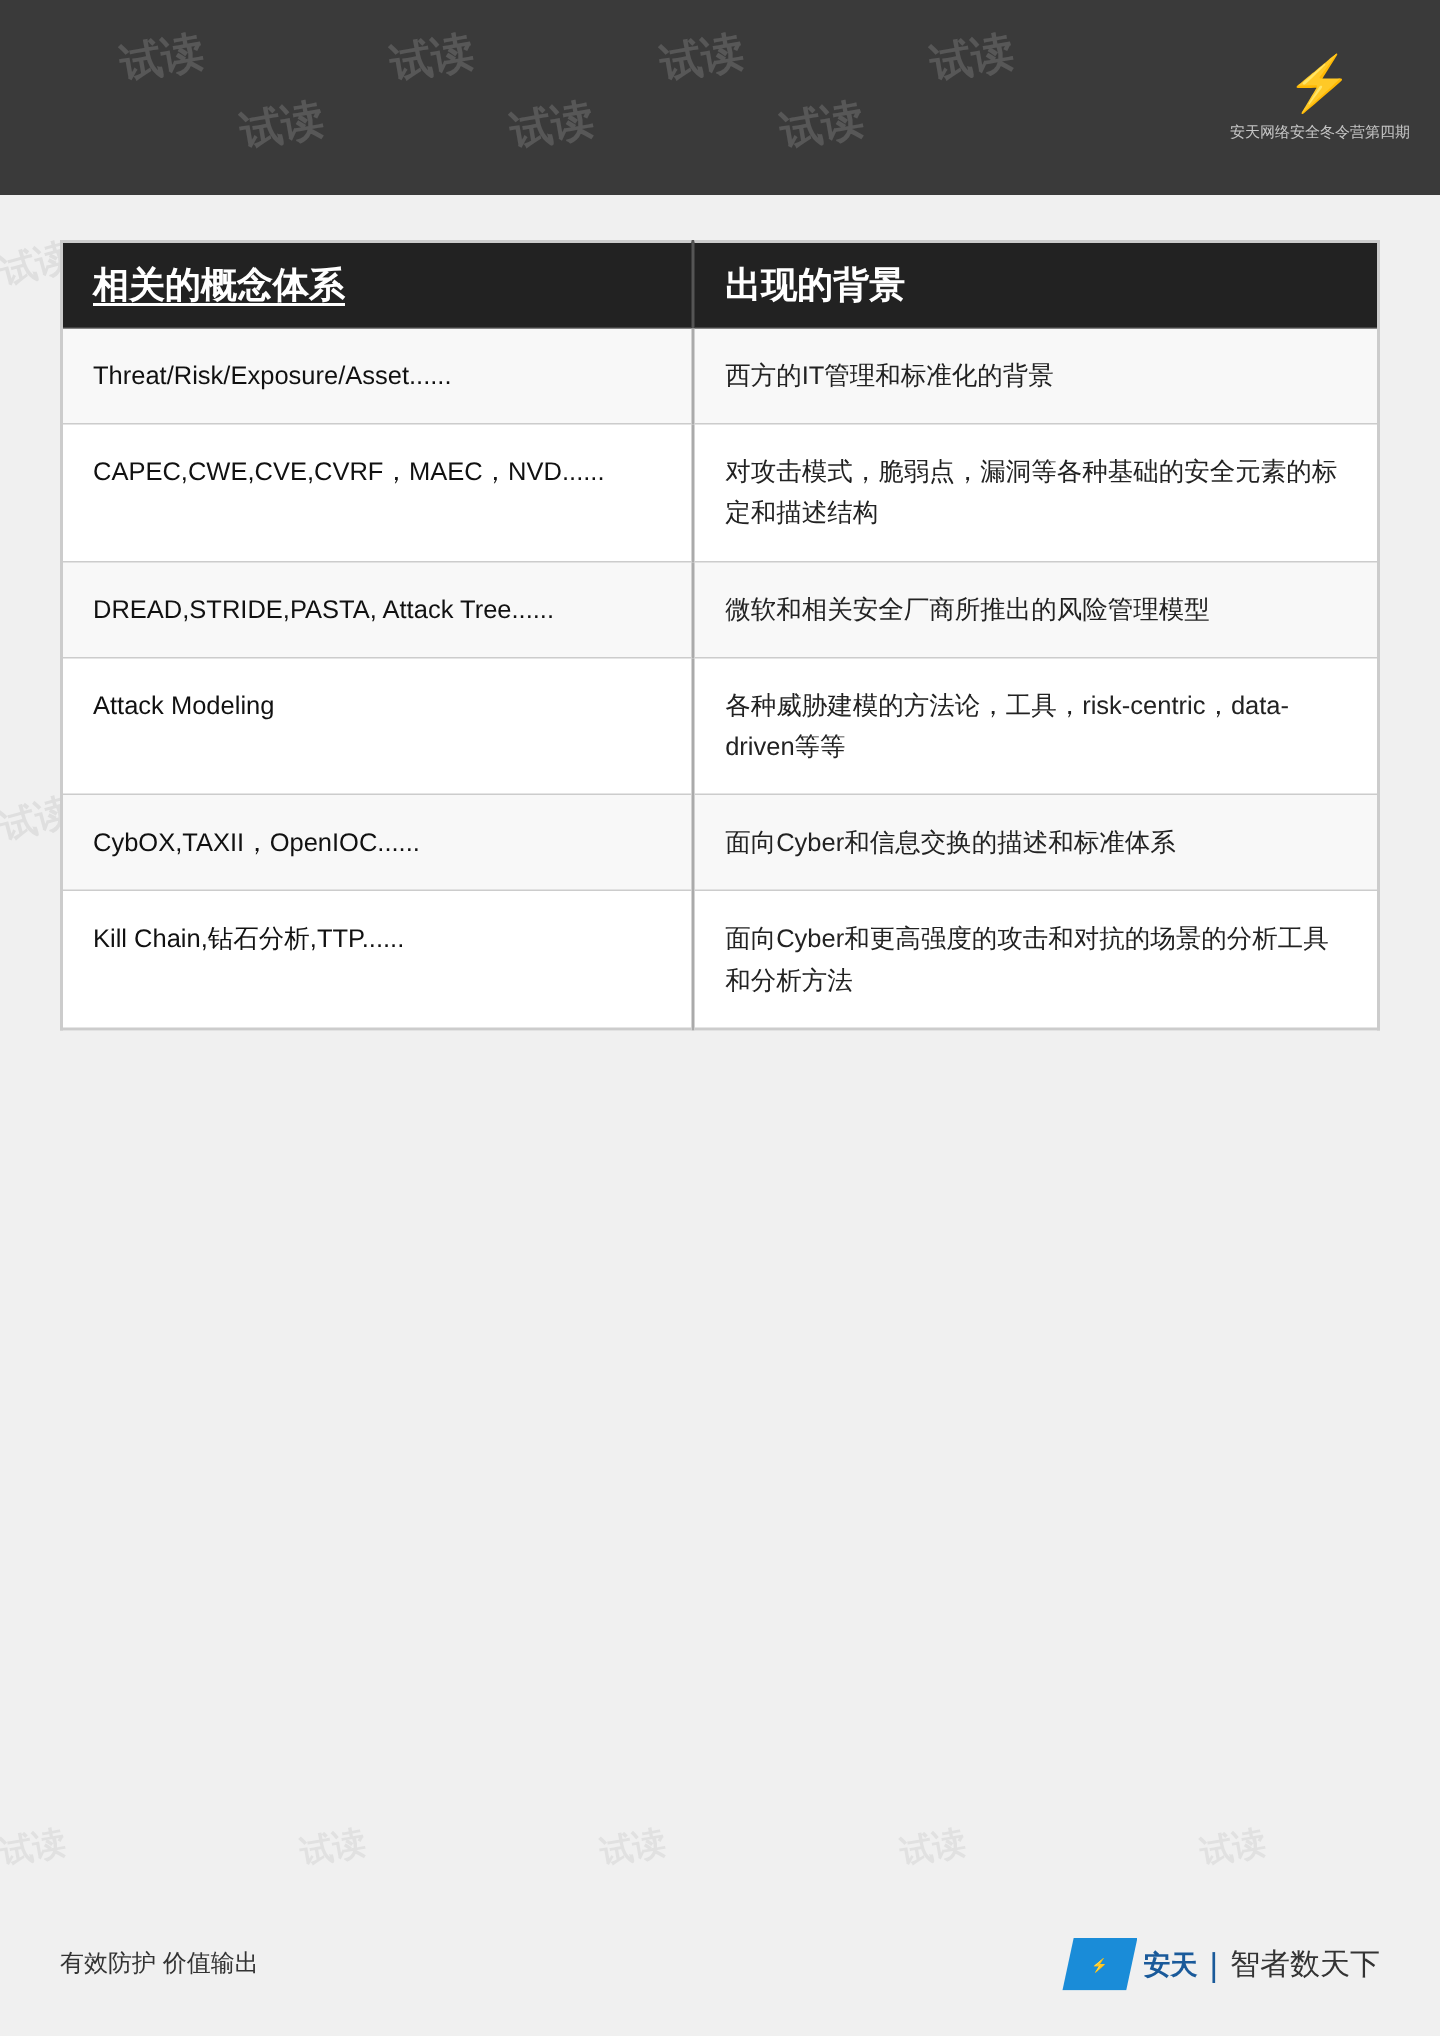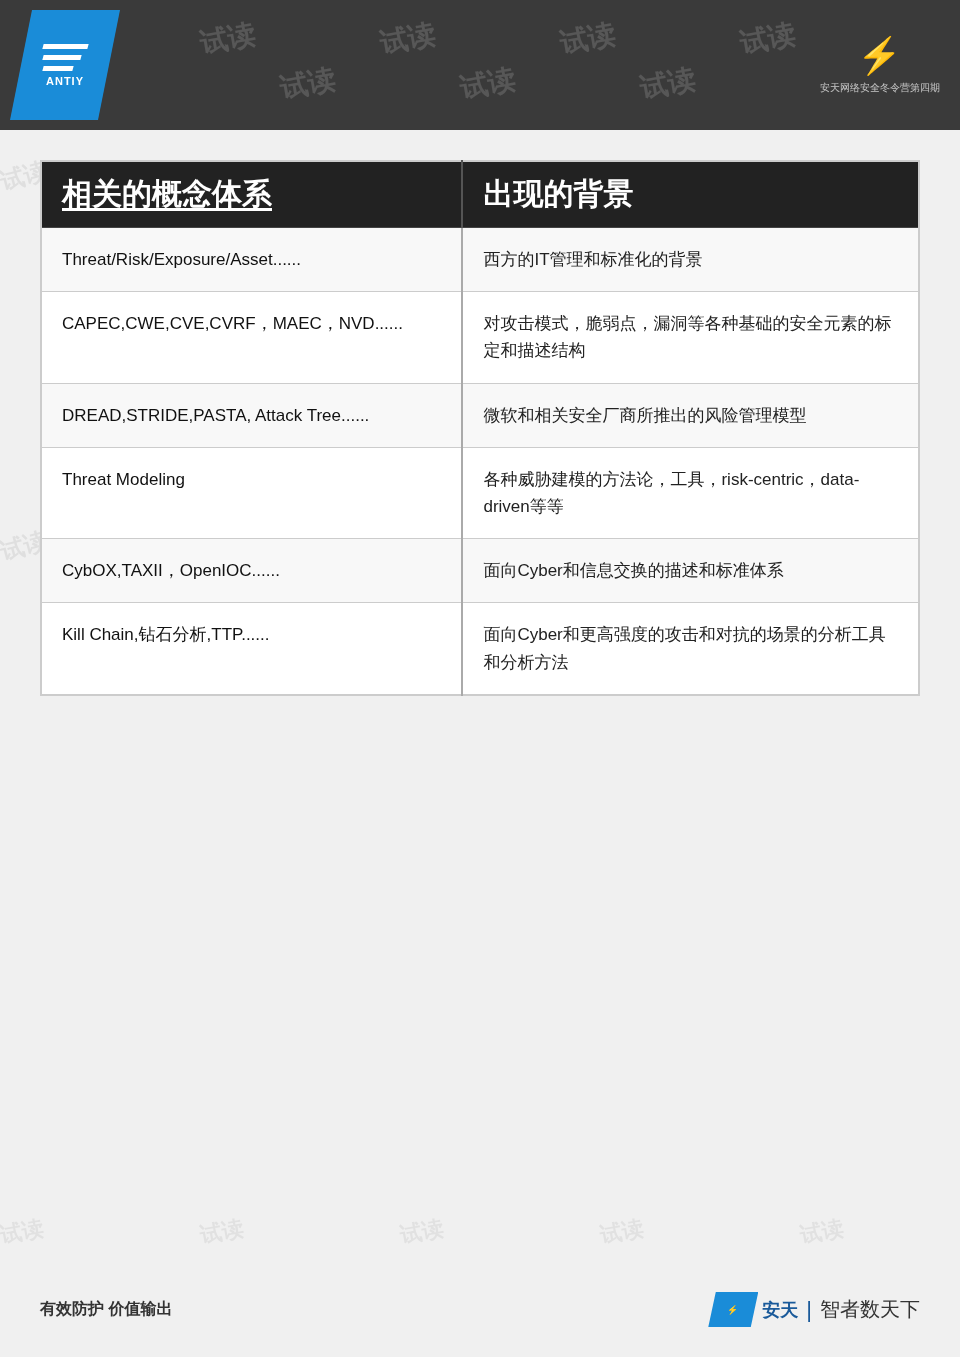--- a/index.html
+++ b/index.html
@@ -144,21 +144,21 @@
       background: white;
       border: 2px solid #ccc;
     }
 
     .col-left { width: 48%; }
     .col-right { width: 52%; }
 
     .header-row td {
       background: #222;
       color: white;
-      font-size: 30px;
+      font-size: 24px;
       font-weight: bold;
       padding: 12px 20px;
       border: 1px solid #444;
     }
 
     .header-row td:first-child {
       border-right: 2px solid #555;
       text-decoration: underline;
       text-underline-offset: 4px;
     }
@@ -195,21 +195,21 @@
       padding: 0 40px;
       display: flex;
       justify-content: space-between;
       align-items: center;
       z-index: 2;
     }
 
     .footer-text {
       font-size: 16px;
       color: #333;
-      font-weight: bold;
+      font-weight: normal;
     }
 
     .footer-logo {
       display: flex;
       align-items: center;
       gap: 4px;
     }
 
     .footer-logo-icon {
       width: 50px;
@@ -258,28 +258,20 @@
       font-size: 22px;
       font-weight: bold;
       transform: rotate(-10deg);
       white-space: nowrap;
     }
   </style>
 </head>
 <body>
 
 <div class="header">
-  <div class="header-logo">
-    <div class="header-logo-lines">
-      <div class="header-logo-line"></div>
-      <div class="header-logo-line"></div>
-      <div class="header-logo-line"></div>
-    </div>
-    <div class="header-logo-text">ANTIY</div>
-  </div>
 
   <div class="watermark-area">
     <span class="watermark-text wm1">试读</span>
     <span class="watermark-text wm2">试读</span>
     <span class="watermark-text wm3">试读</span>
     <span class="watermark-text wm4">试读</span>
     <span class="watermark-text wm5">试读</span>
     <span class="watermark-text wm6">试读</span>
     <span class="watermark-text wm7">试读</span>
 
@@ -330,21 +322,21 @@
         </tr>
         <tr class="data-row">
           <td>CAPEC,CWE,CVE,CVRF，MAEC，NVD......</td>
           <td>对攻击模式，脆弱点，漏洞等各种基础的安全元素的标定和描述结构</td>
         </tr>
         <tr class="data-row">
           <td>DREAD,STRIDE,PASTA, Attack Tree......</td>
           <td>微软和相关安全厂商所推出的风险管理模型</td>
         </tr>
         <tr class="data-row">
-          <td>Threat Modeling</td>
+          <td>Attack Modeling</td>
           <td>各种威胁建模的方法论，工具，risk-centric，data-driven等等</td>
         </tr>
         <tr class="data-row">
           <td>CybOX,TAXII，OpenIOC......</td>
           <td>面向Cyber和信息交换的描述和标准体系</td>
         </tr>
         <tr class="data-row">
           <td>Kill Chain,钻石分析,TTP......</td>
           <td>面向Cyber和更高强度的攻击和对抗的场景的分析工具和分析方法</td>
         </tr>

